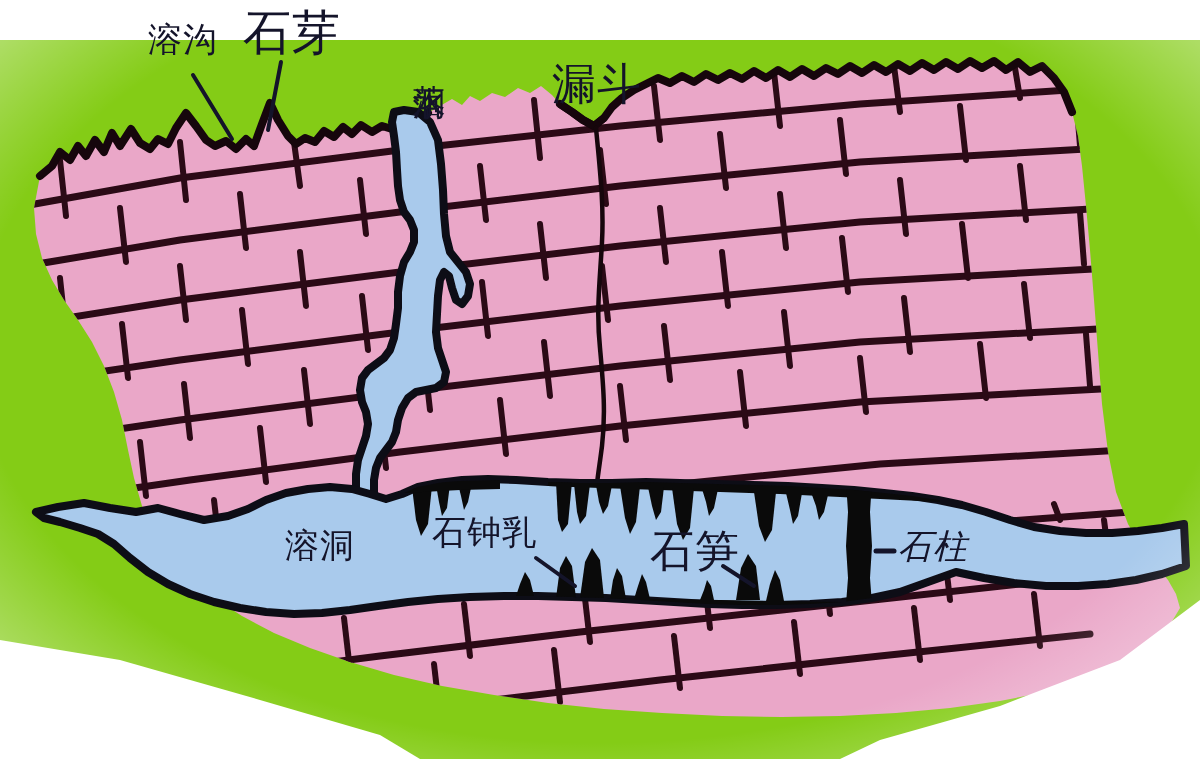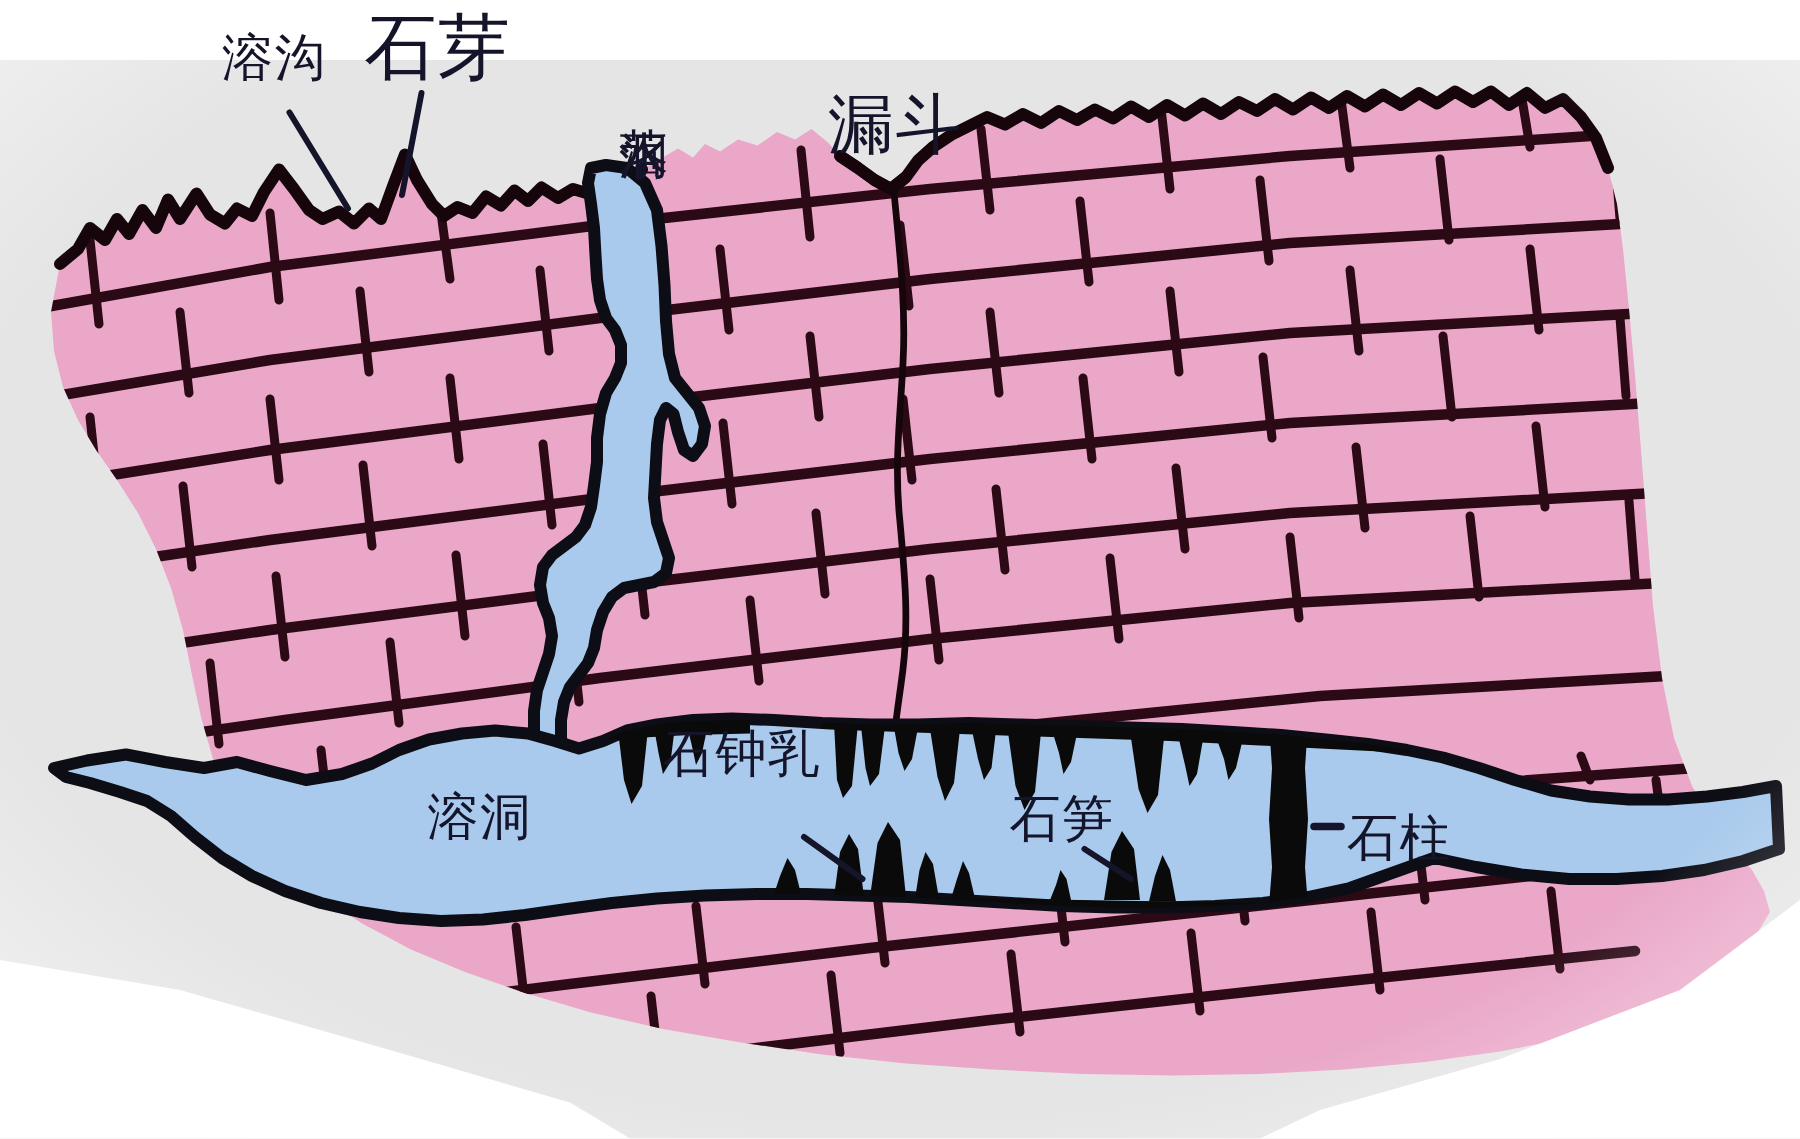--- a/index.html
+++ b/index.html
@@ -2,21 +2,21 @@
 <html><head>
 <meta charset="utf-8">
 <title>Karst Landform Diagram</title>
 <style>
   html,body{margin:0;padding:0;background:#ffffff;}
   body{
     width:1200px;height:759px;overflow:hidden;
     font-family:"Liberation Sans","DejaVu Sans",sans-serif;
     background:#ffffff;position:relative;
   }
-  #stage{position:relative;width:1200px;height:759px;background:#e5e5e5;}
+  #stage{position:relative;width:1200px;height:759px;background:#84cc16;}
   #diagram{position:absolute;left:0;top:0;width:1200px;height:759px;}
   .lbl{
     position:absolute;
     color:#14142a;
     font-family:"DejaVu Sans","Liberation Sans",sans-serif;
     font-weight:400;
     white-space:nowrap;
     letter-spacing:1px;
     line-height:1.0;
     user-select:none;
@@ -411,19 +411,19 @@
   <div class="lbl" style="left:148px; top:22px; font-size:34px;">溶沟</div>
 
   <div class="lbl" style="left:243px; top:8px; font-size:48px;">石芽</div>
 
   <div class="lbl vert" style="left:413px; top:58px; font-size:33px; height:130px;">落水洞</div>
 
   <div class="lbl" style="left:552px; top:62px; font-size:44px;">漏斗</div>
 
   <div class="lbl" style="left:285px; top:528px; font-size:34px;text-align:right;">溶洞</div>
 
-  <div class="lbl" style="left:432px; top:486px; font-size:34px;margin-left:10px;">石钟乳</div>
-
-  <div class="lbl" style="left:673px; top:529px; font-size:34px;">石笋</div>
-
-  <div class="lbl" style="left:898px; top:542px; font-size:34px;">石柱</div>
+  <div class="lbl" style="left:432px; top:515px; font-size:34px;">石钟乳</div>
+
+  <div class="lbl" style="left:650px; top:529px; font-size:44px;">石笋</div>
+
+  <div class="lbl" style="left:898px; top:529px; font-size:34px;font-style:italic;">石柱</div>
 
 </div>
 
 </body></html>

